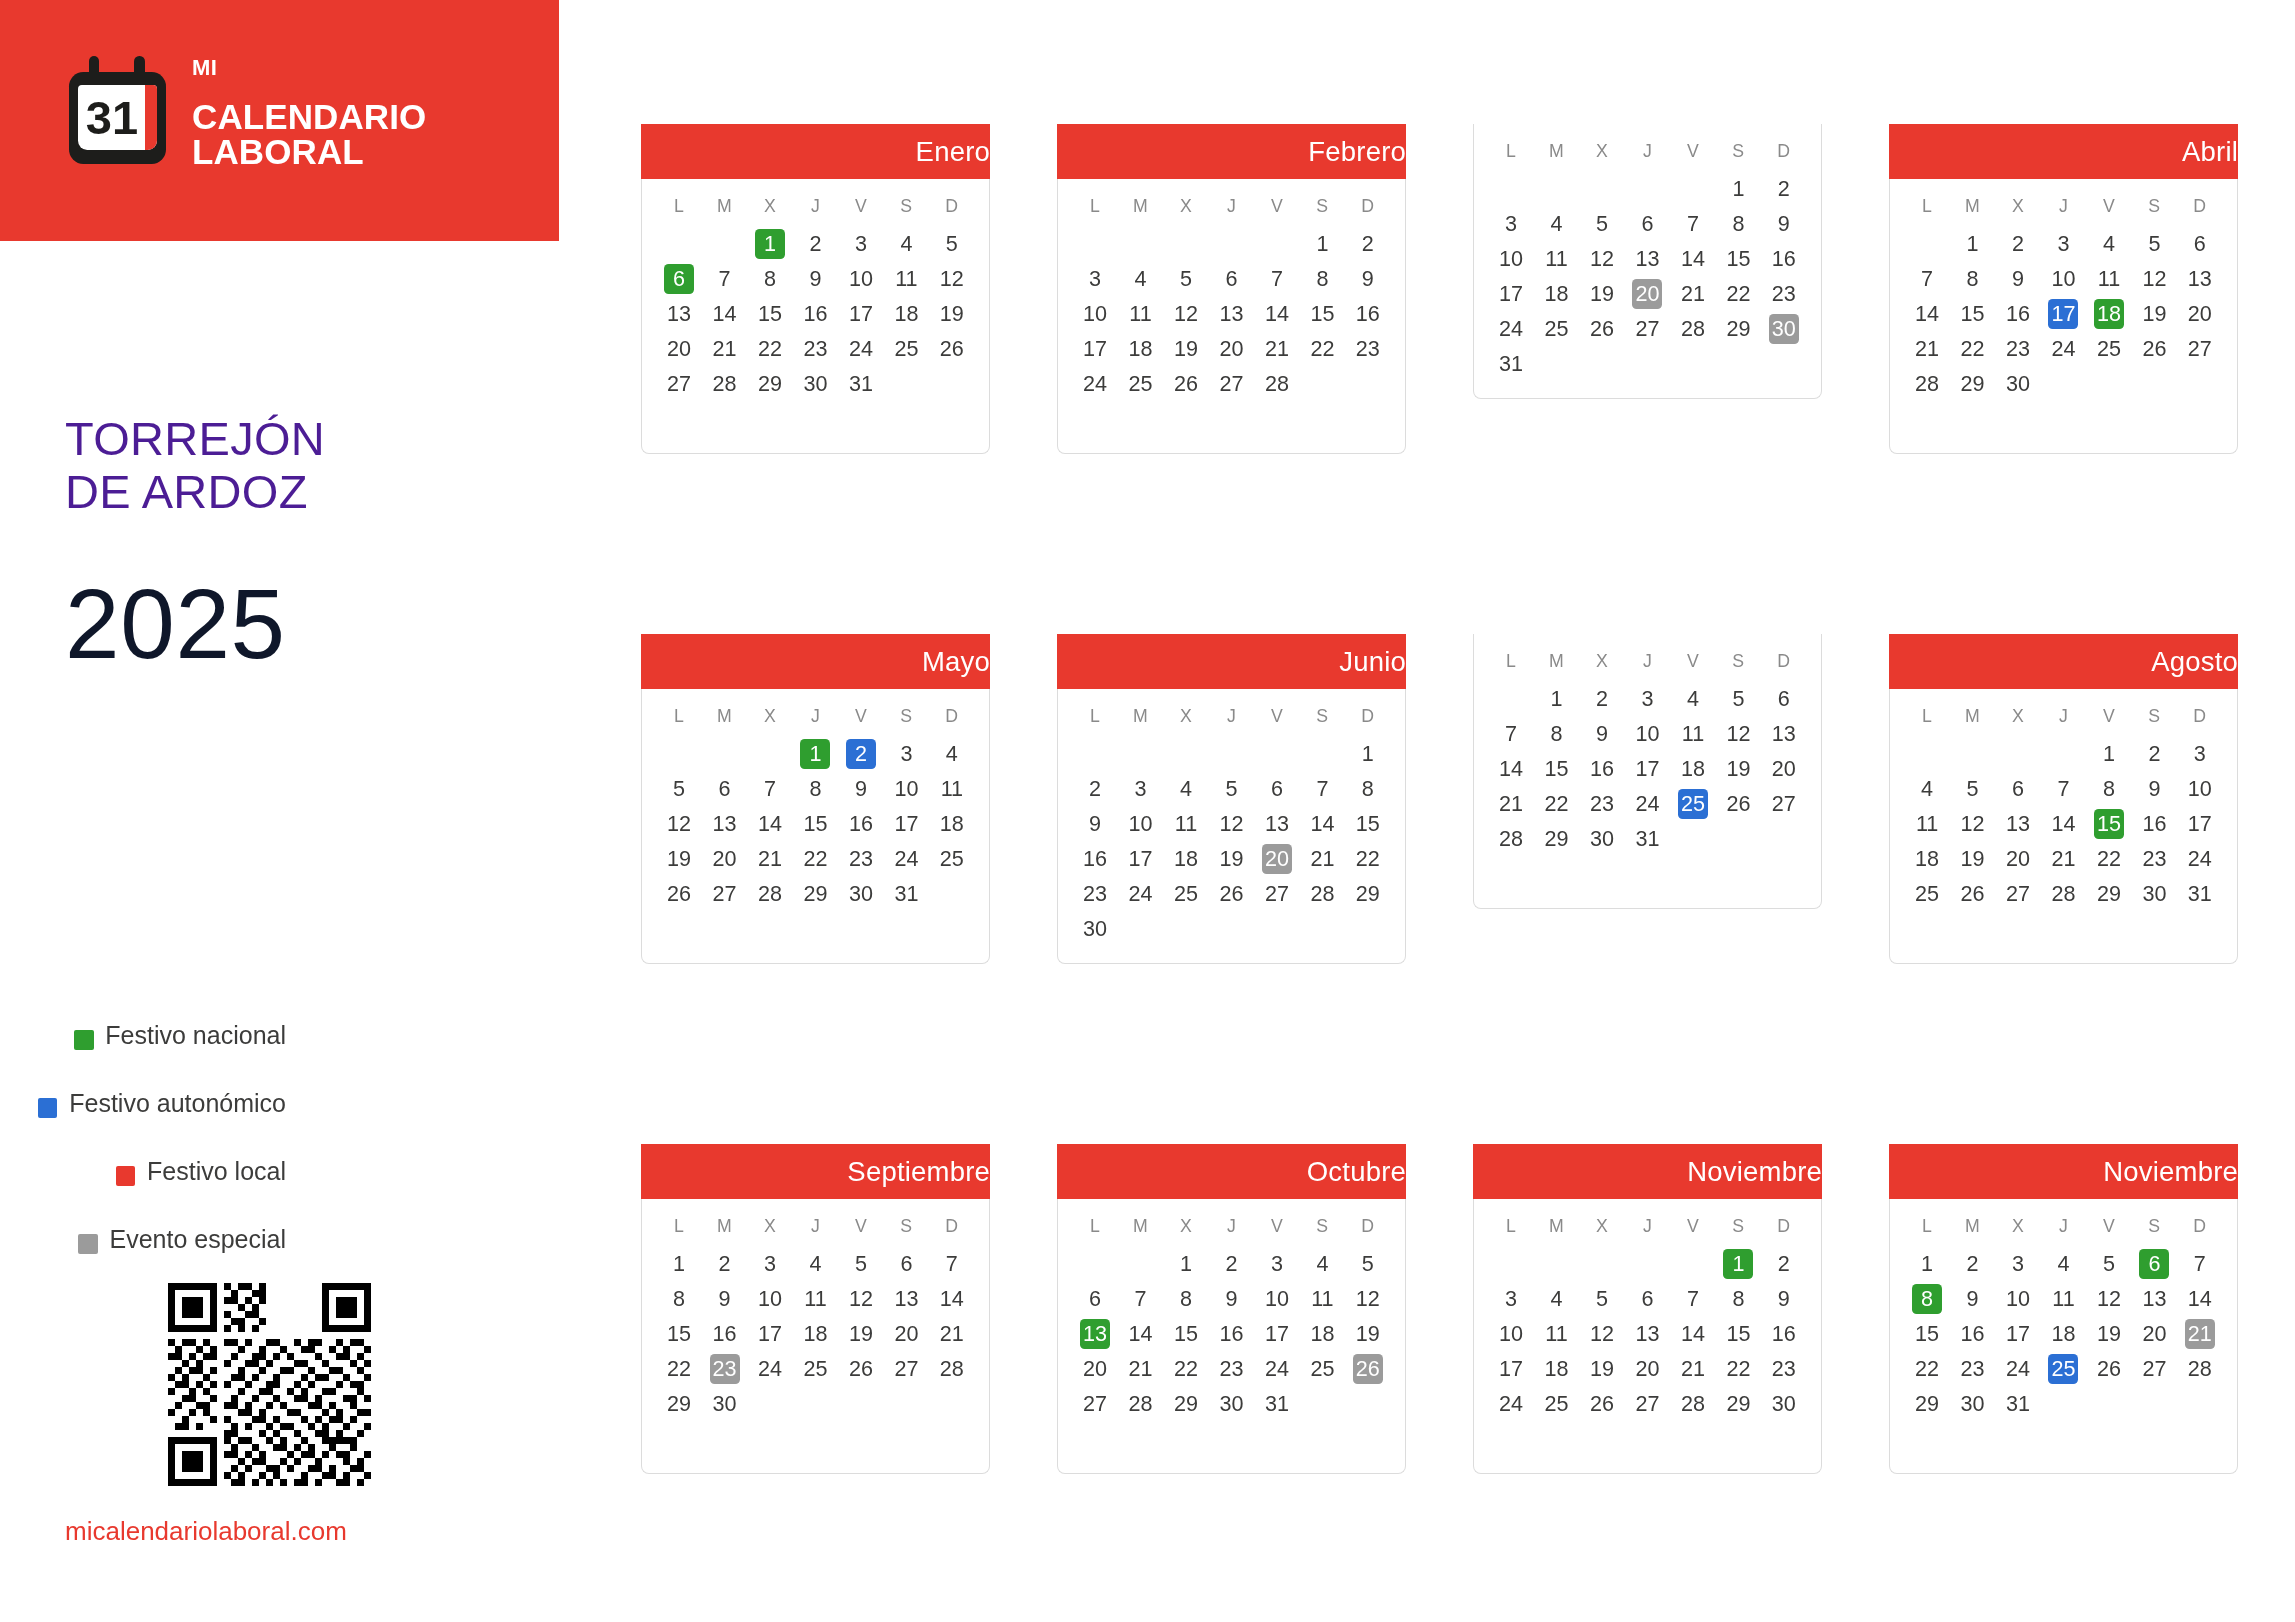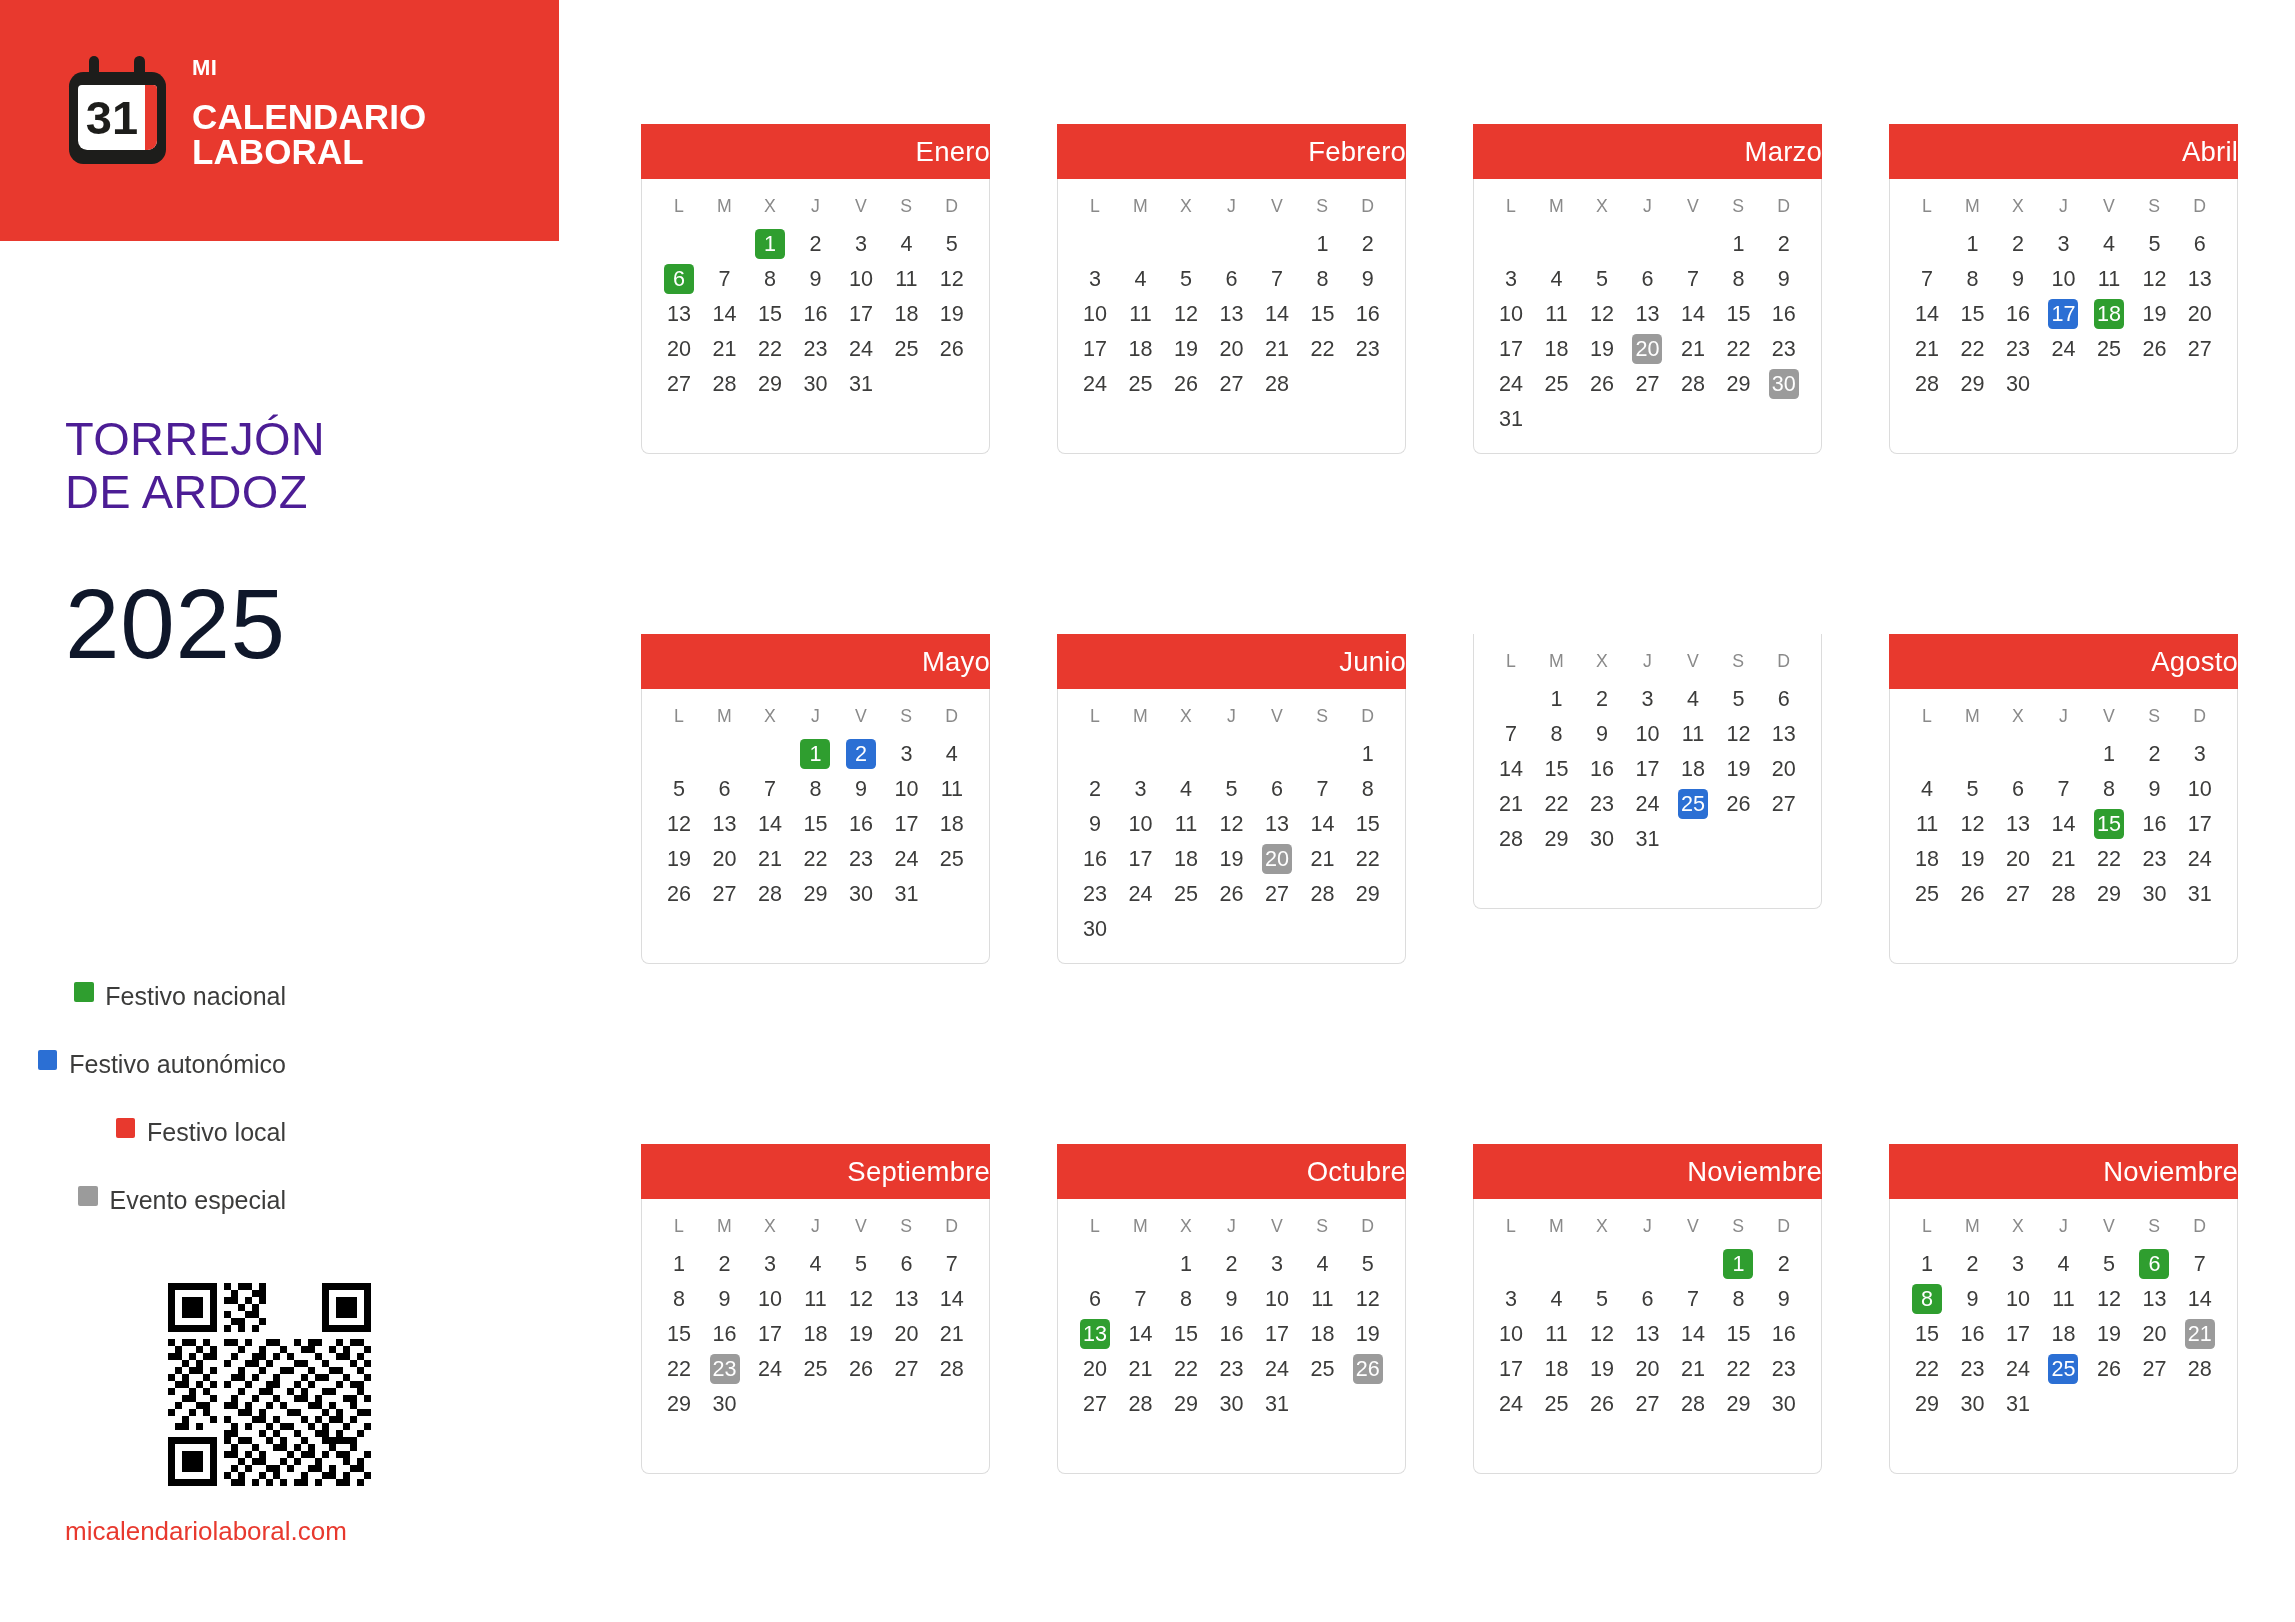--- a/index.html
+++ b/index.html
@@ -99,21 +99,21 @@
     line-height: 1;
   }
 
   .legend {
     position: absolute;
     left: 65px; top: 982px;
     width: 458px;
   }
   .legend-row {
     display: flex;
-    align-items: flex-start;
+    align-items: flex-end;
     justify-content: flex-end;
     gap: 11.8px;
     height: 68px;
     padding-right: 237px;
   }
   .legend-swatch {
     width: 19.6px; height: 19.6px;
     flex: 0 0 auto;
     border-radius: 2px;
     order: -1;
@@ -585,21 +585,20 @@
             <div class="day">25</div>
             <div class="day">26</div>
             <div class="day">27</div>
             <div class="day">28</div>
             <div class="day"></div>
             <div class="day"></div>
           </div>
         </div>
       </div>
       <div class="month">
-        <div class="month-head">Marzo</div>
         <div class="month-body">
           <div class="dow-row">
             <div class="dow">L</div>
             <div class="dow">M</div>
             <div class="dow">X</div>
             <div class="dow">J</div>
             <div class="dow">V</div>
             <div class="dow">S</div>
             <div class="dow">D</div>
           </div>

